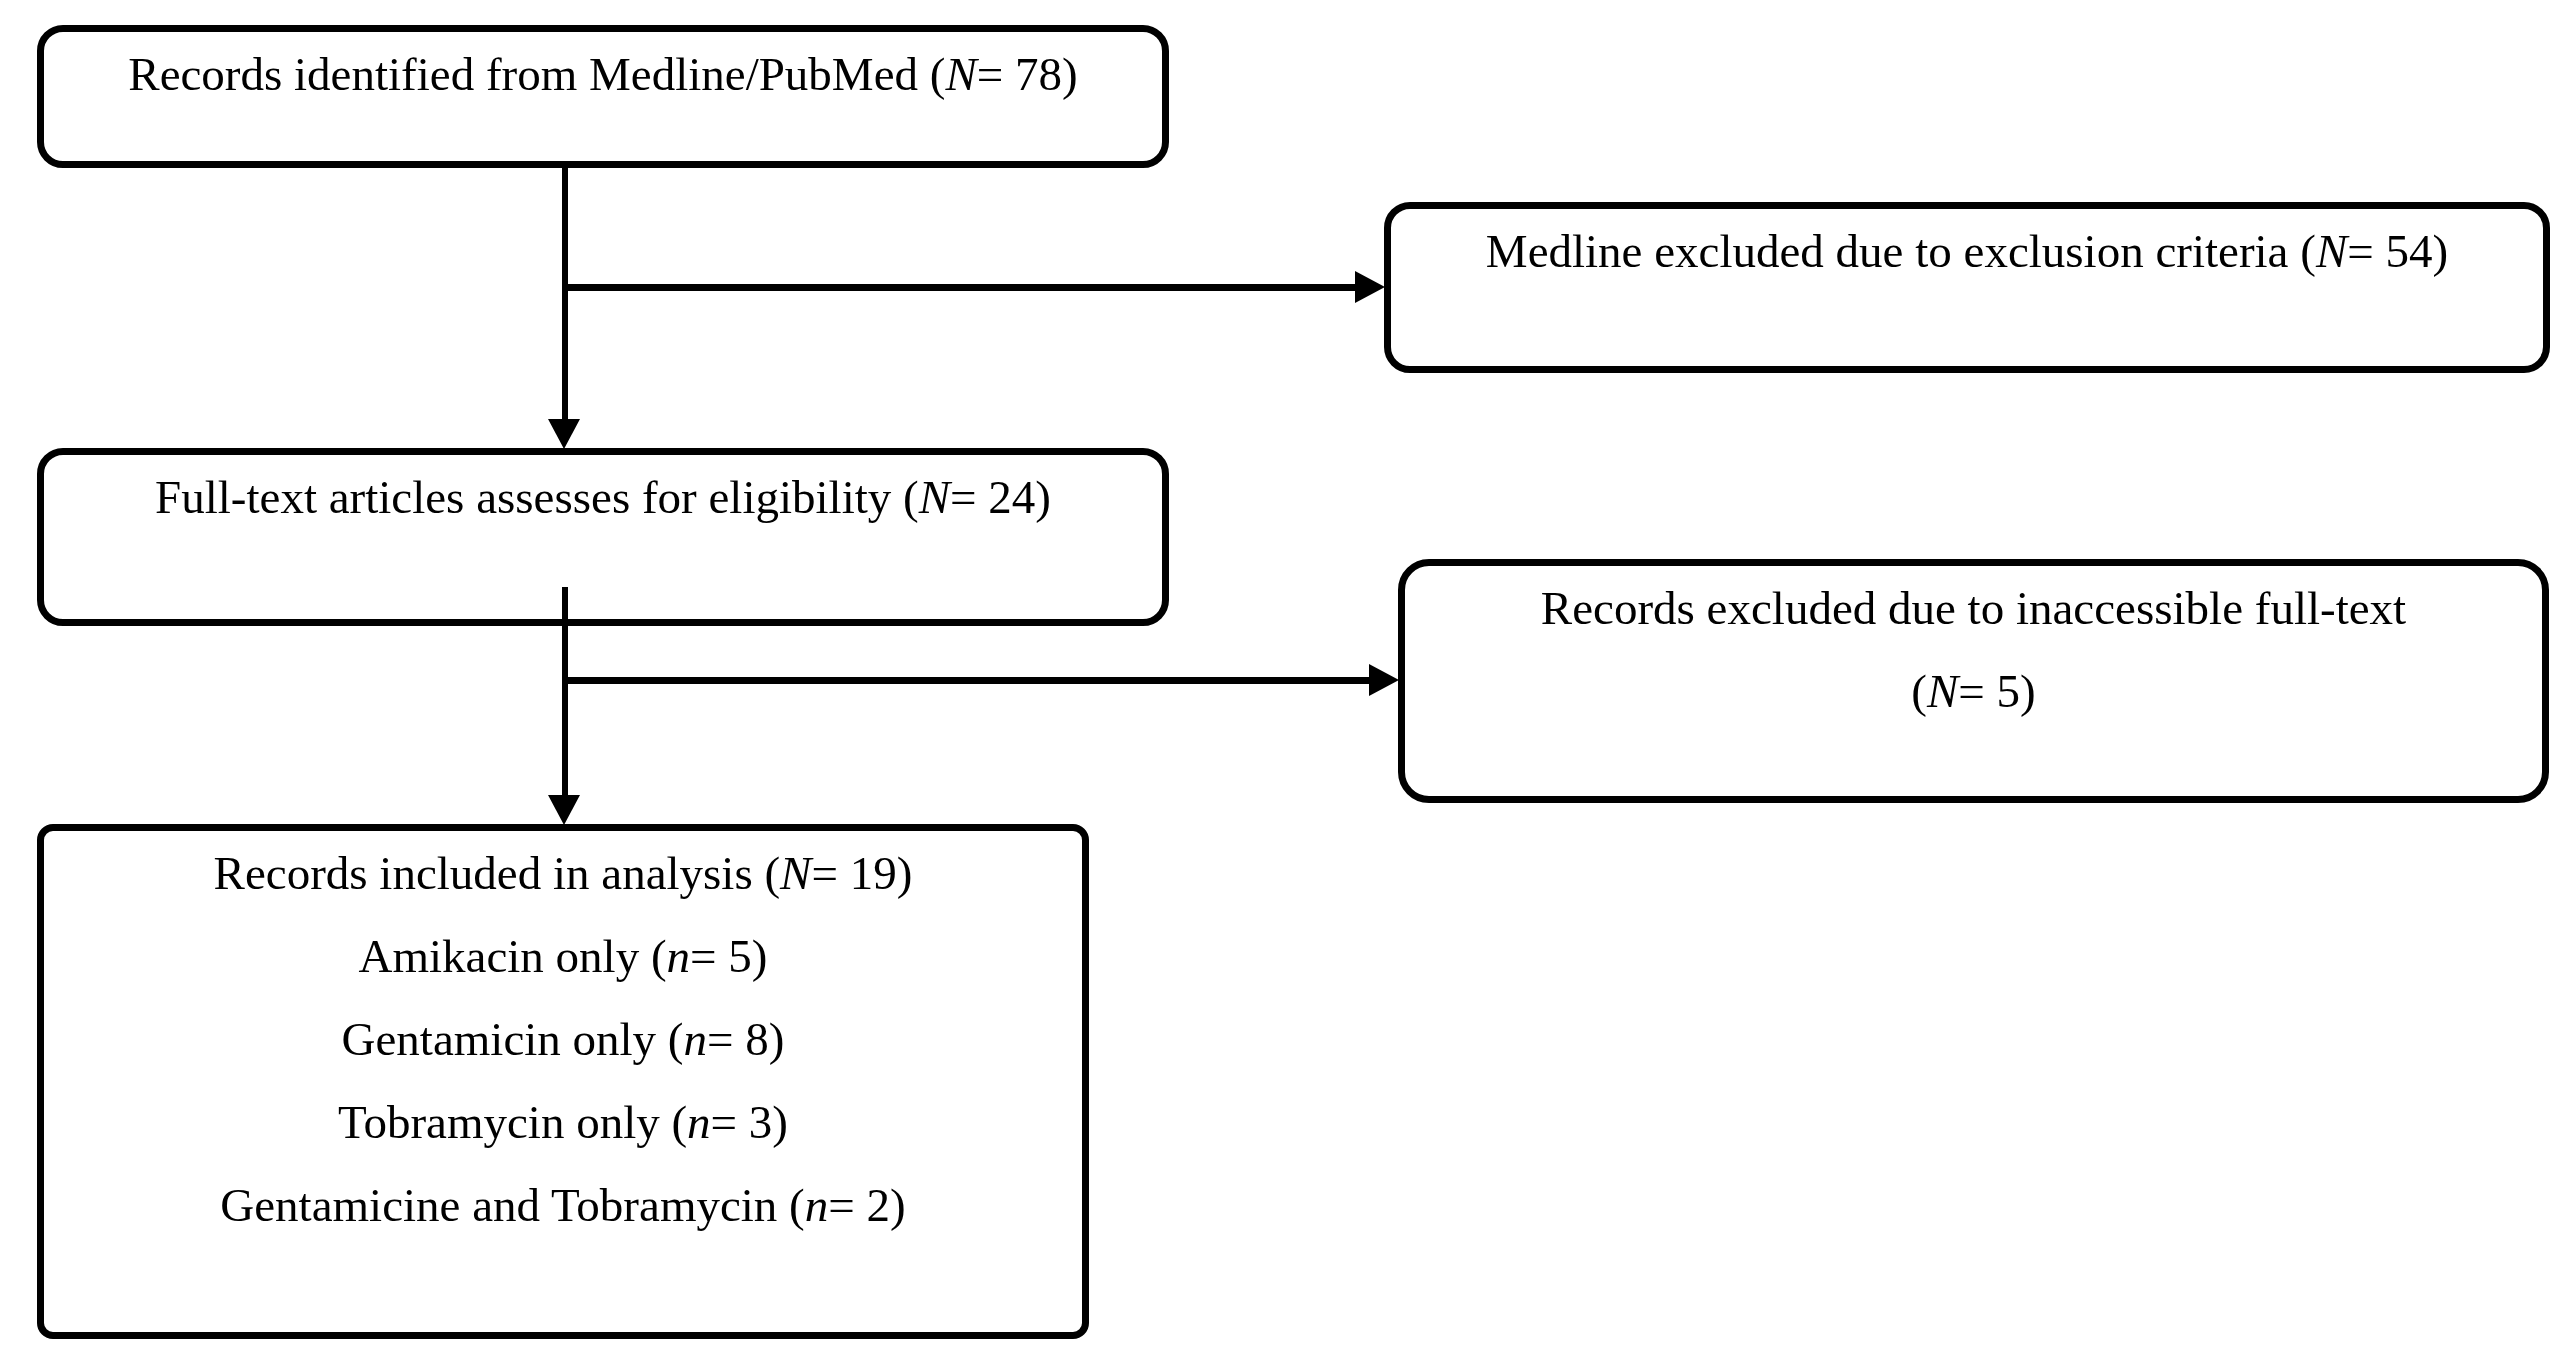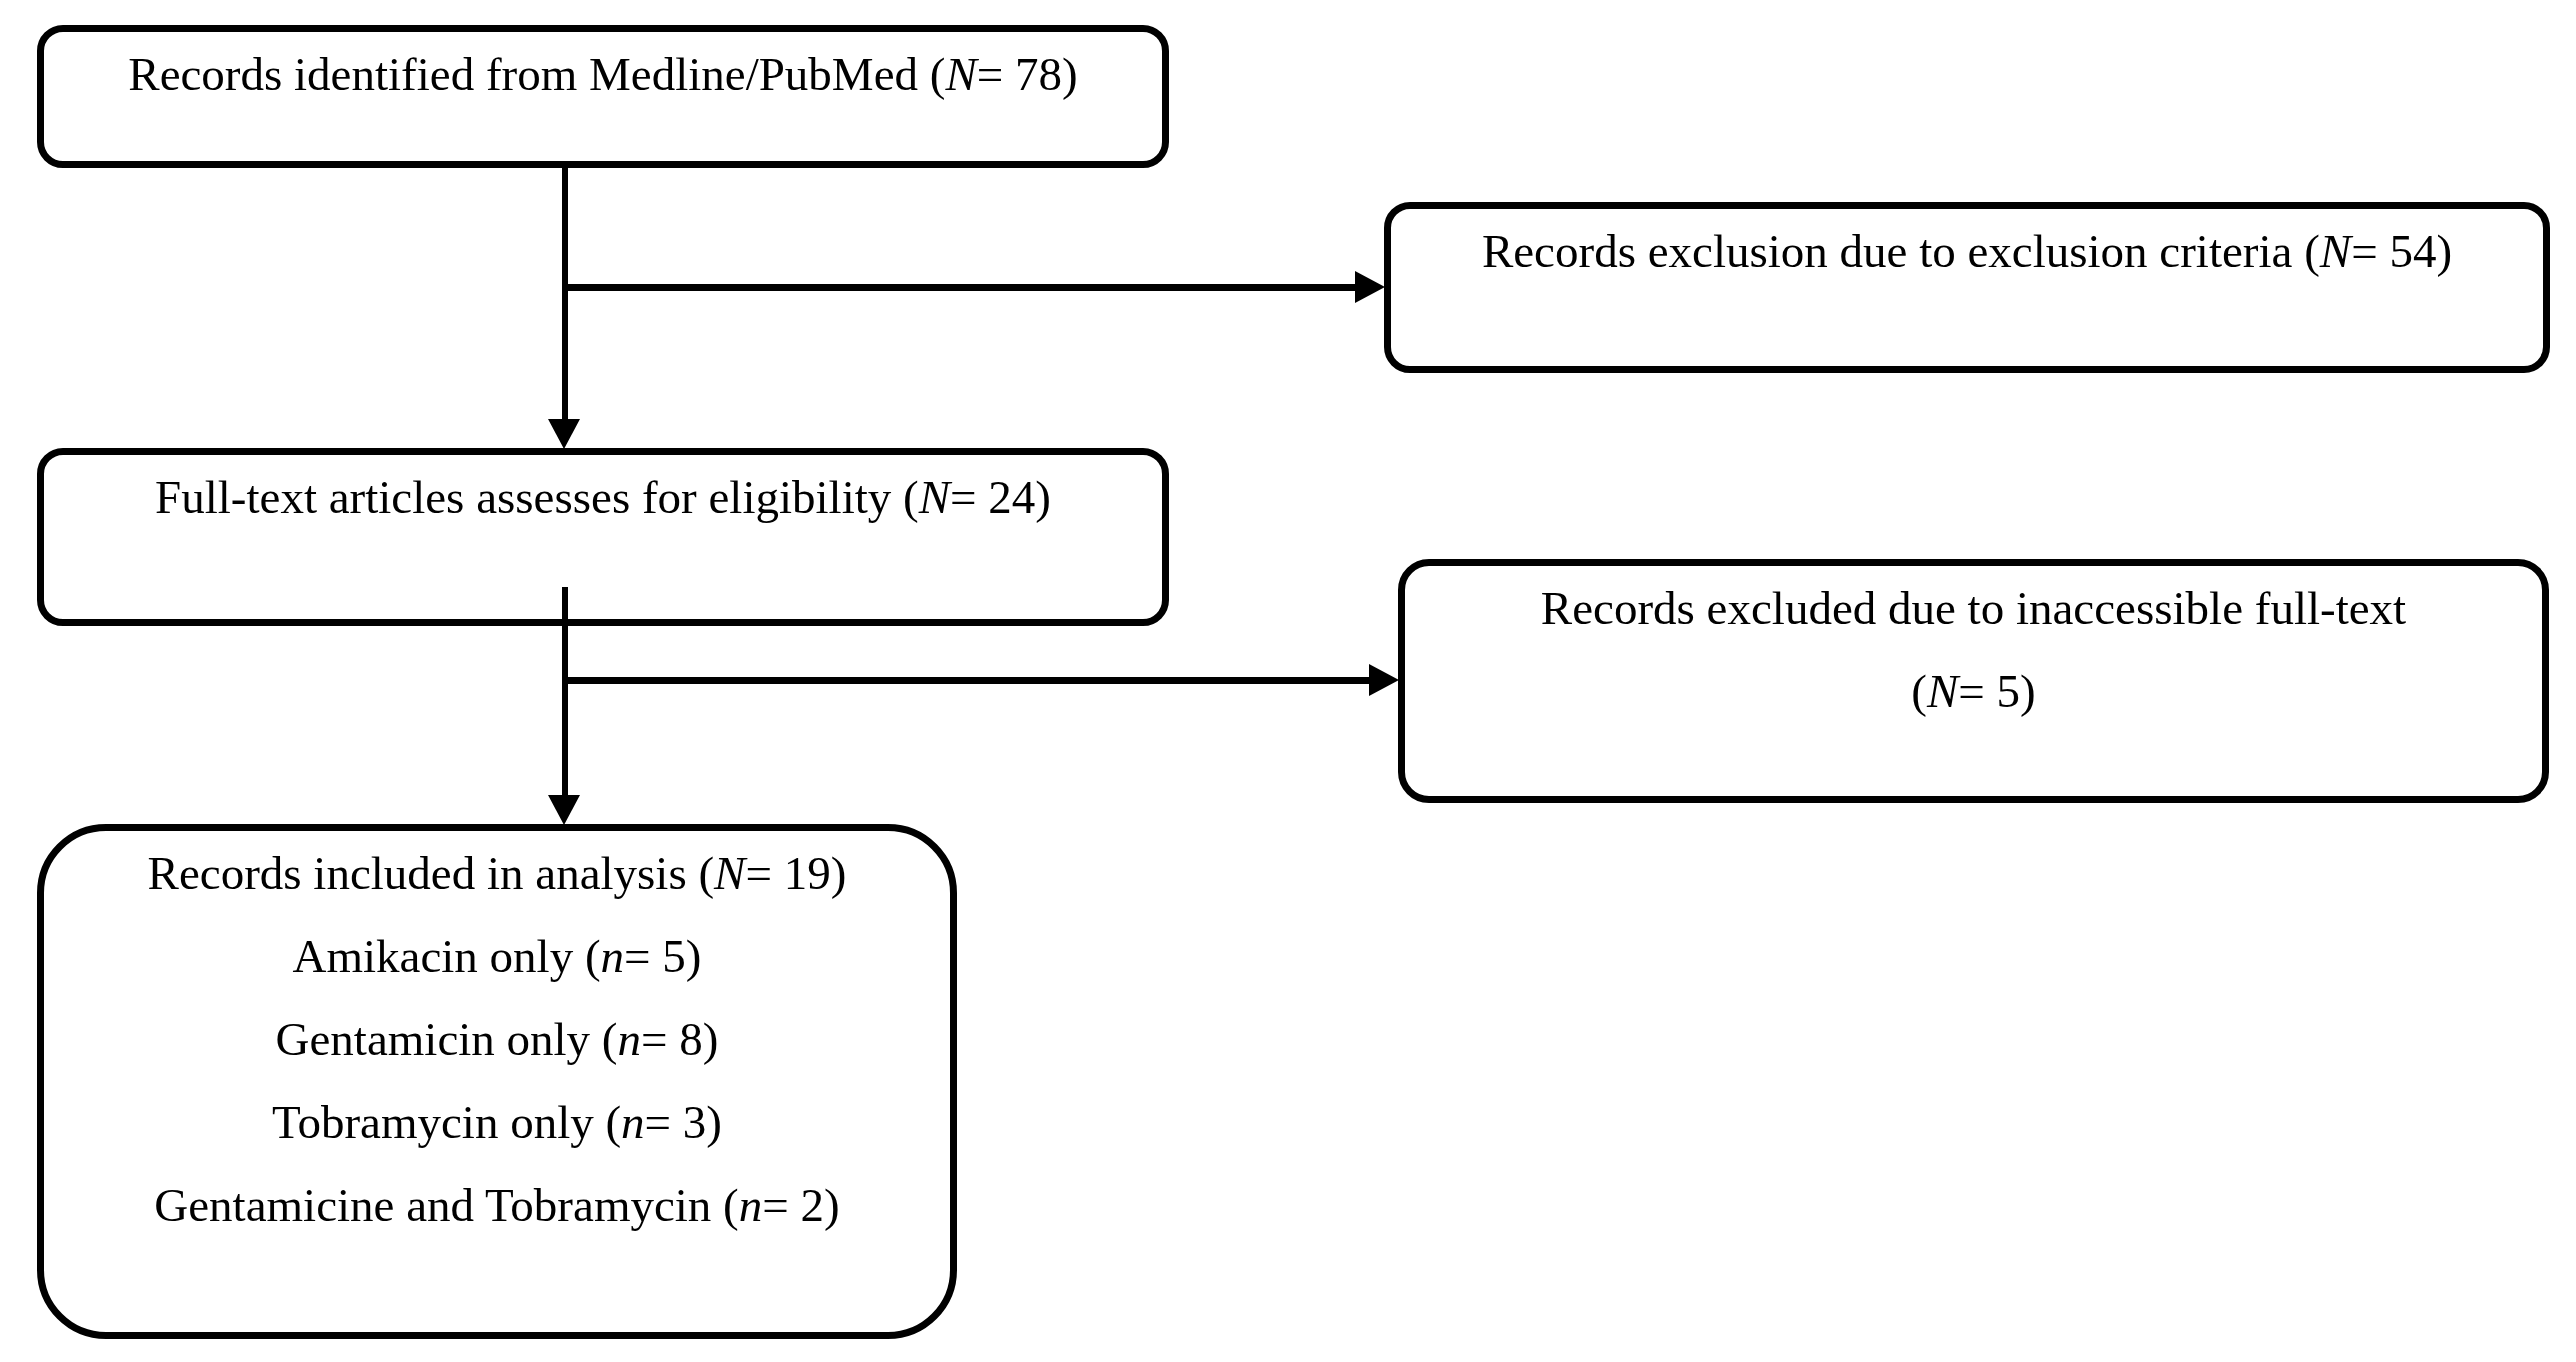--- a/index.html
+++ b/index.html
@@ -25,21 +25,21 @@
     text-align: center;
     white-space: nowrap;
   }
   .r-small  { border-radius: 26px; }
   .r-medium { border-radius: 31px; }
   .r-large  { border-radius: 69px; }
   .box-identified        { left: 37px;   top: 25px;   width: 1132px; height: 143px; }
   .box-excluded-criteria { left: 1384px; top: 202px;  width: 1166px; height: 171px; }
   .box-fulltext          { left: 37px;   top: 448px;  width: 1132px; height: 178px; }
   .box-excluded-fulltext { left: 1398px; top: 559px;  width: 1151px; height: 244px; }
-  .box-included          { left: 37px;   top: 824px; width: 920px; height: 515px; }
+  .box-included          { left: 37px;   top: 824px; width: 1052px; height: 515px; border-radius: 16px; }
   .line-row {
     height: 83px;
     display: flex;
     align-items: center;
     justify-content: center;
     white-space: nowrap;
   }
   .var { font-style: italic; }
   .connector {
     position: absolute;
@@ -73,21 +73,21 @@
   <div class="fbox r-small box-identified">
     <div class="line-row">
         <span>Records identified from Medline/PubMed (</span>
         <span class="var">N</span>
         <span> = 78)</span>
       </div>
   </div>
 
   <div class="fbox r-small box-excluded-criteria">
     <div class="line-row">
-        <span>Records exclusion due to exclusion criteria (</span>
+        <span>Medline excluded due to exclusion criteria (</span>
         <span class="var">N</span>
         <span> = 54)</span>
       </div>
   </div>
 
   <div class="fbox r-small box-fulltext">
     <div class="line-row">
         <span>Full-text articles assesses for eligibility (</span>
         <span class="var">N</span>
         <span> = 24)</span>

